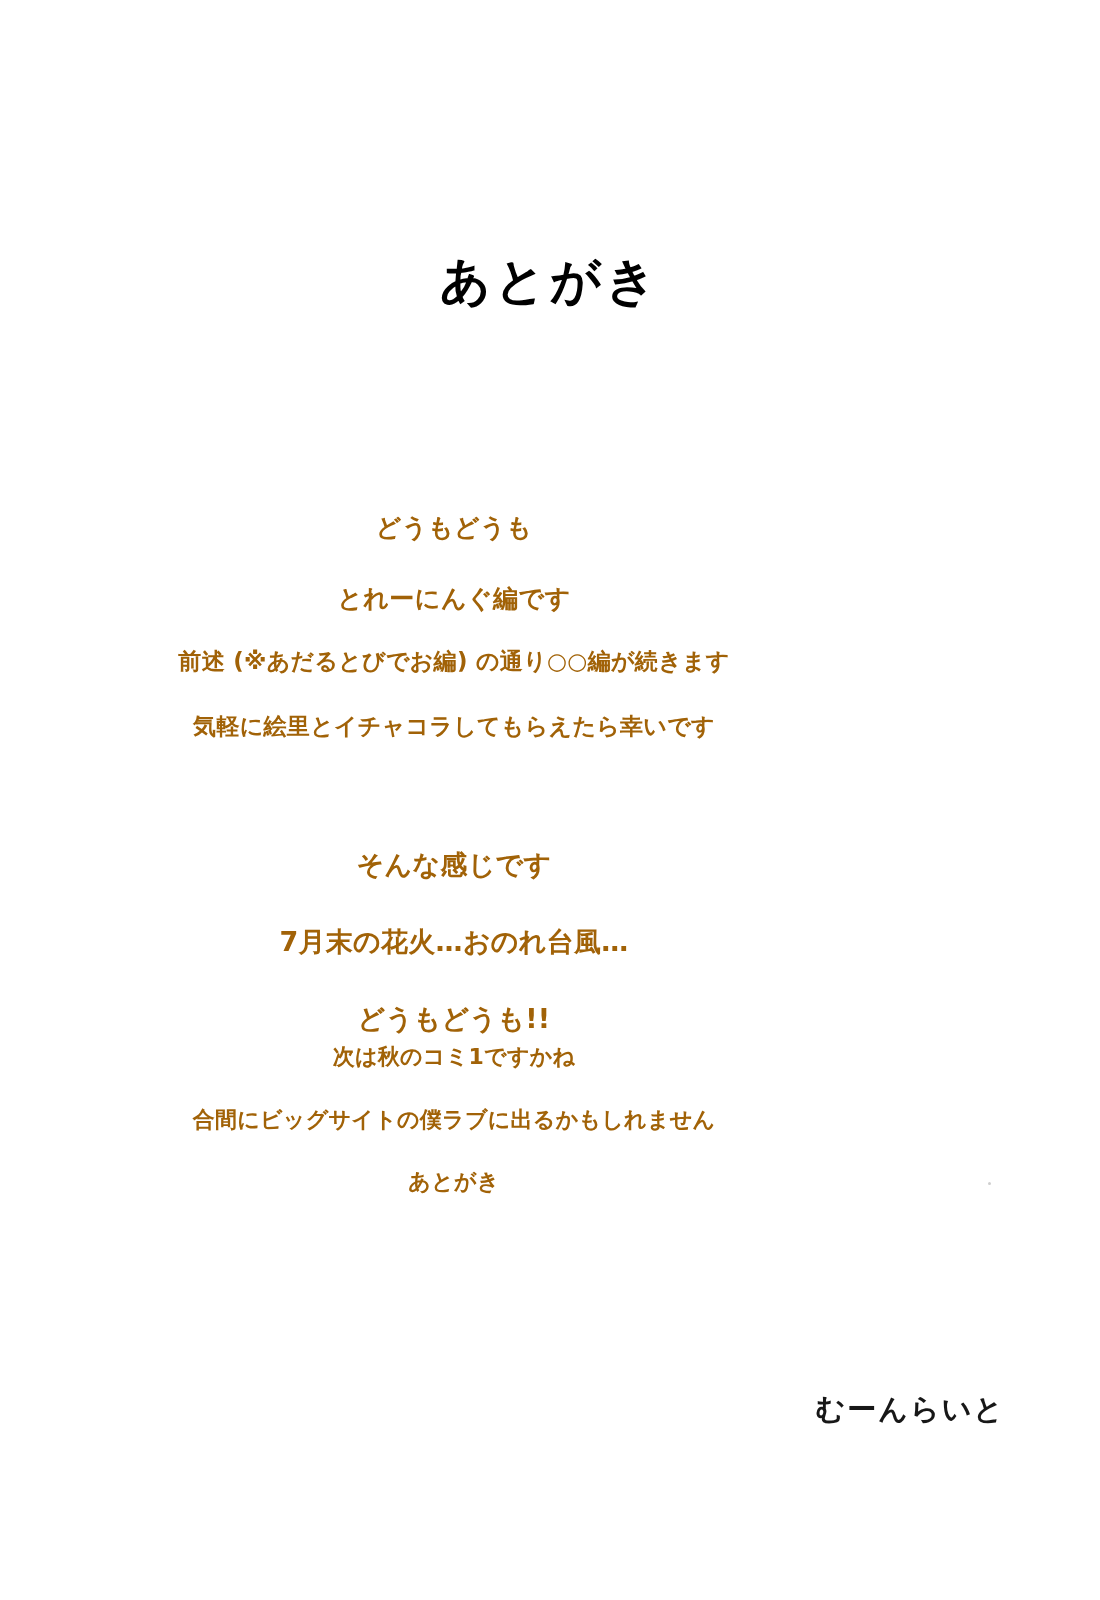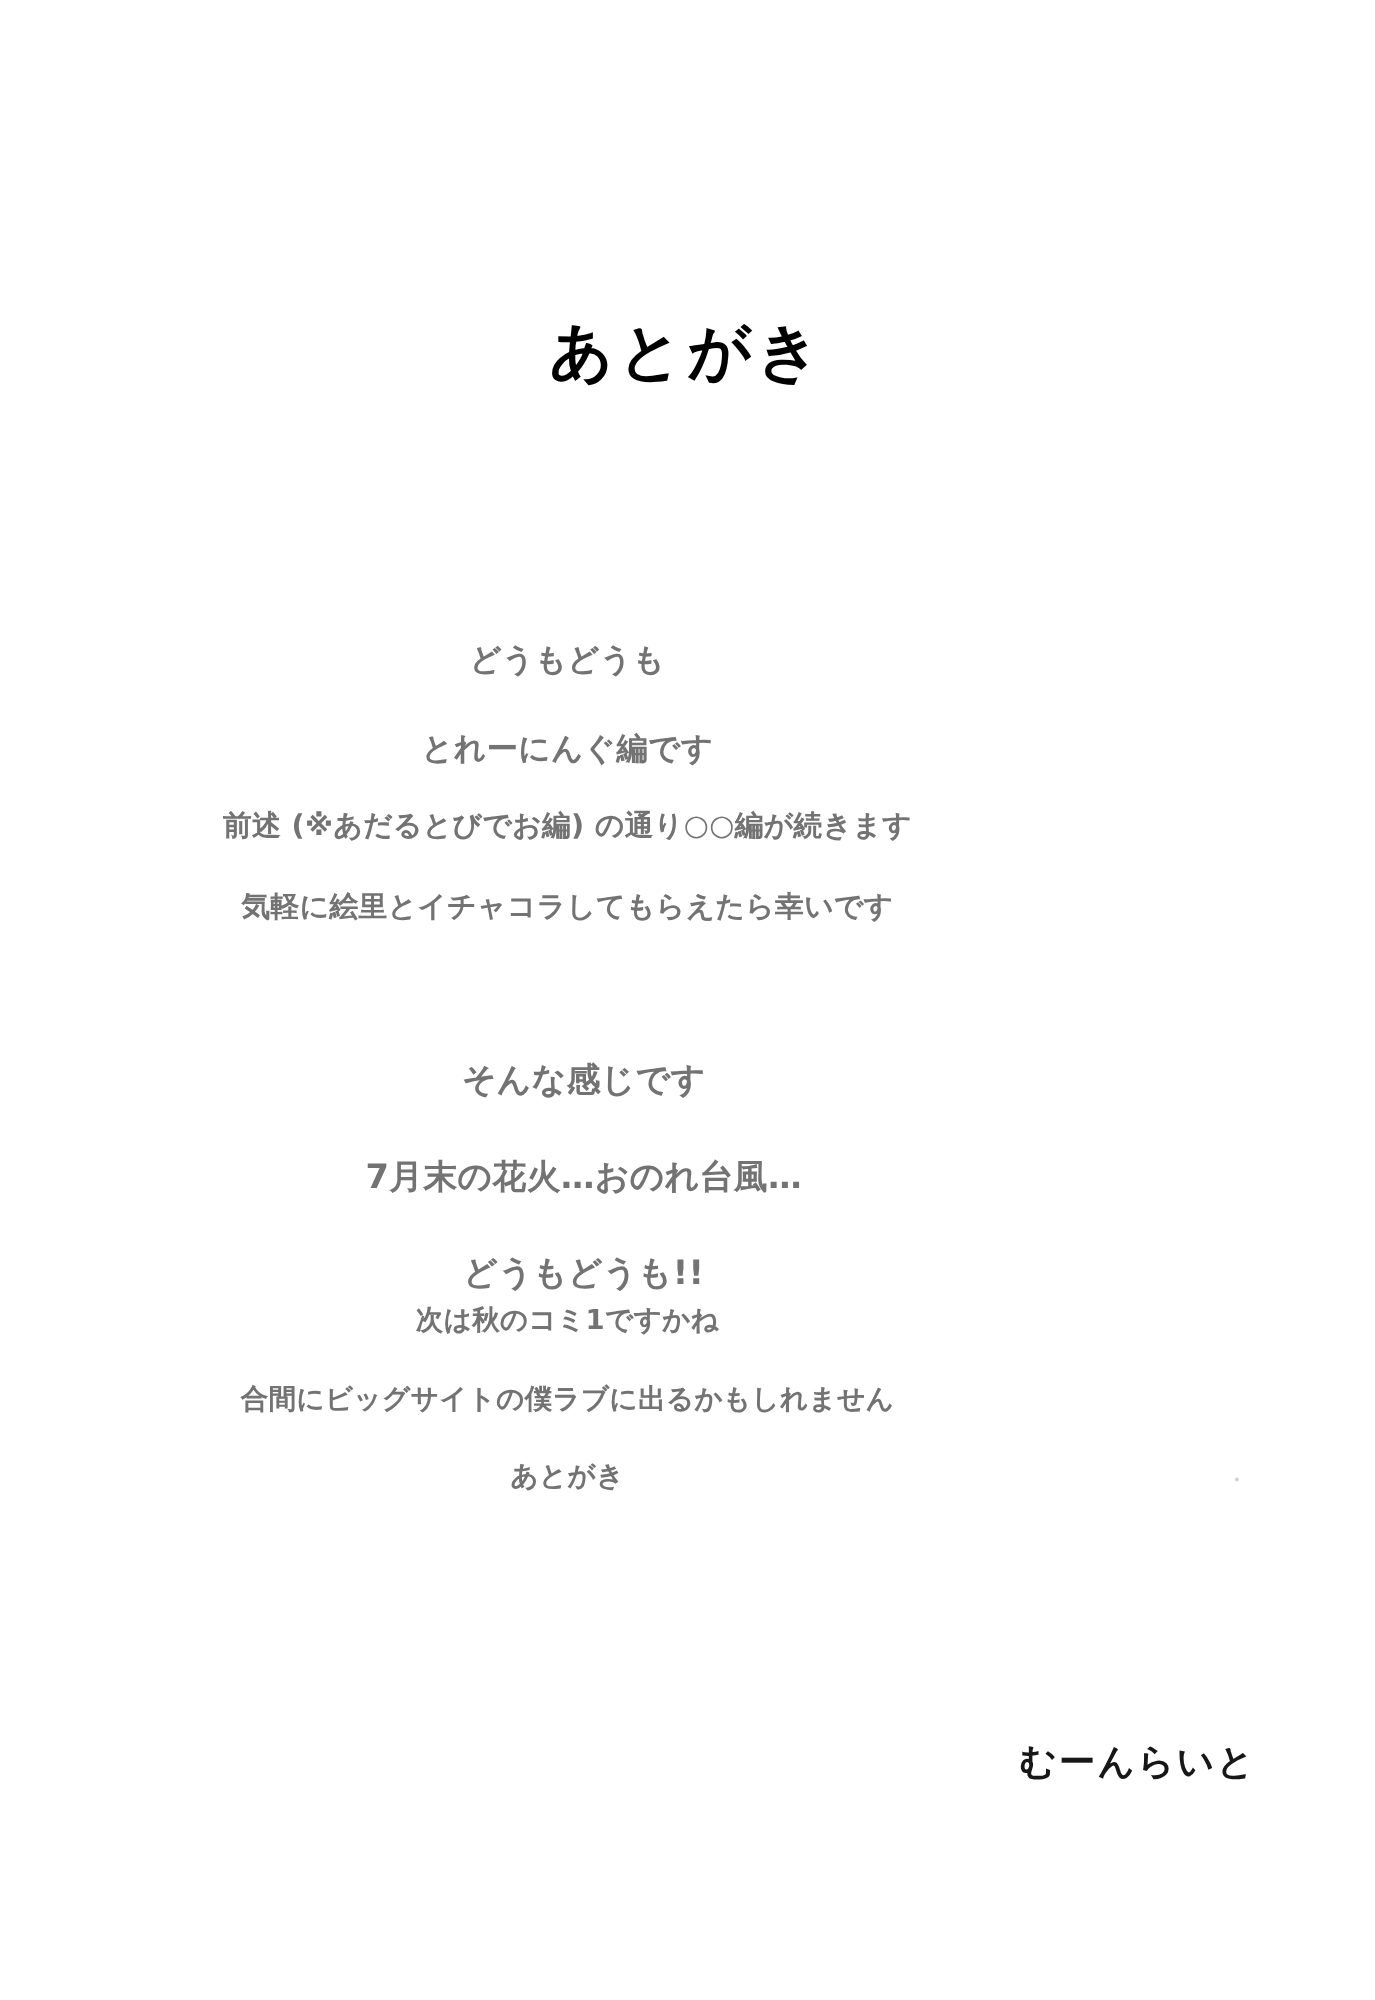--- a/index.html
+++ b/index.html
@@ -29,30 +29,30 @@
     color: #000000;
     white-space: pre;
   }
   
   .block {
     position: absolute;
     left: 0;
     width: 908px;
     text-align: center;
     font-weight: bold;
-    color: #737373;
+    color: #a16207;
     line-height: 1.42;
     white-space: pre-line;
   }
   .block .line {
     display: block;
   }
   .block-1 { top: 474px;  font-size: 25px; letter-spacing: 0.5px; }
   .block-2 { top: 612px;  font-size: 23px; letter-spacing: 0.3px; }
-  .block-3 { top: 808px;  font-size: 27px; letter-spacing: 0.3px; padding-left: 13px; }
+  .block-3 { top: 808px;  font-size: 27px; letter-spacing: 0.3px; }
   .block-4 { top: 1010px; font-size: 22px; letter-spacing: 0.3px; }
 
   
   .signature {
     position: absolute;
     top: 1390px;
     left: 0;
     width: 1100px;
     text-align: right;
     padding-right: 95px;

